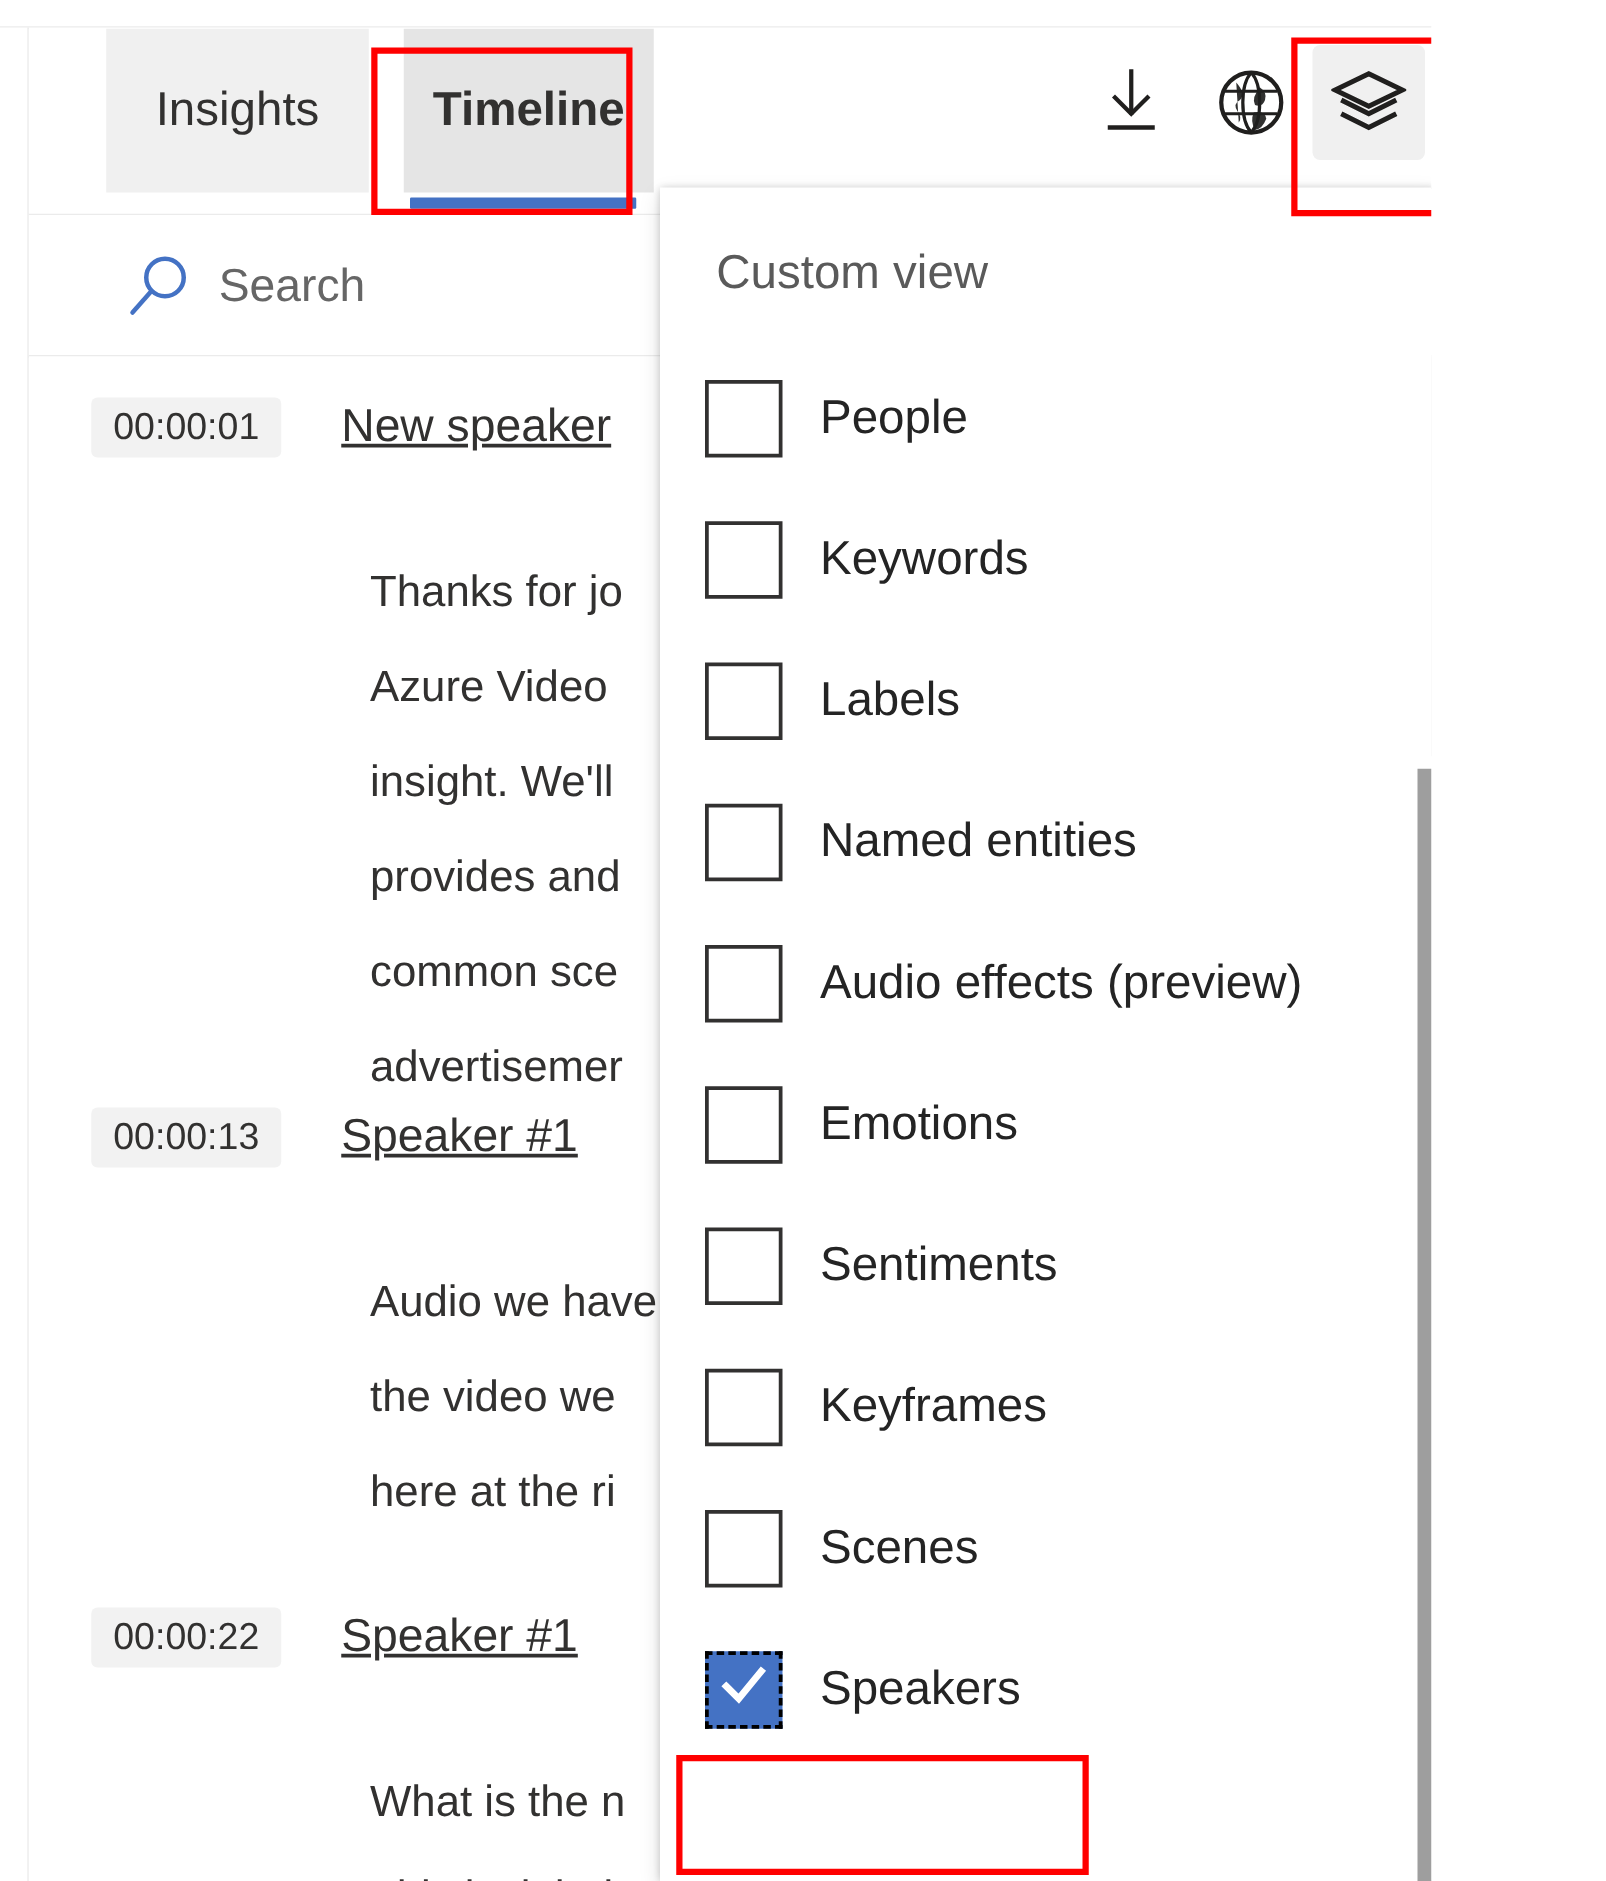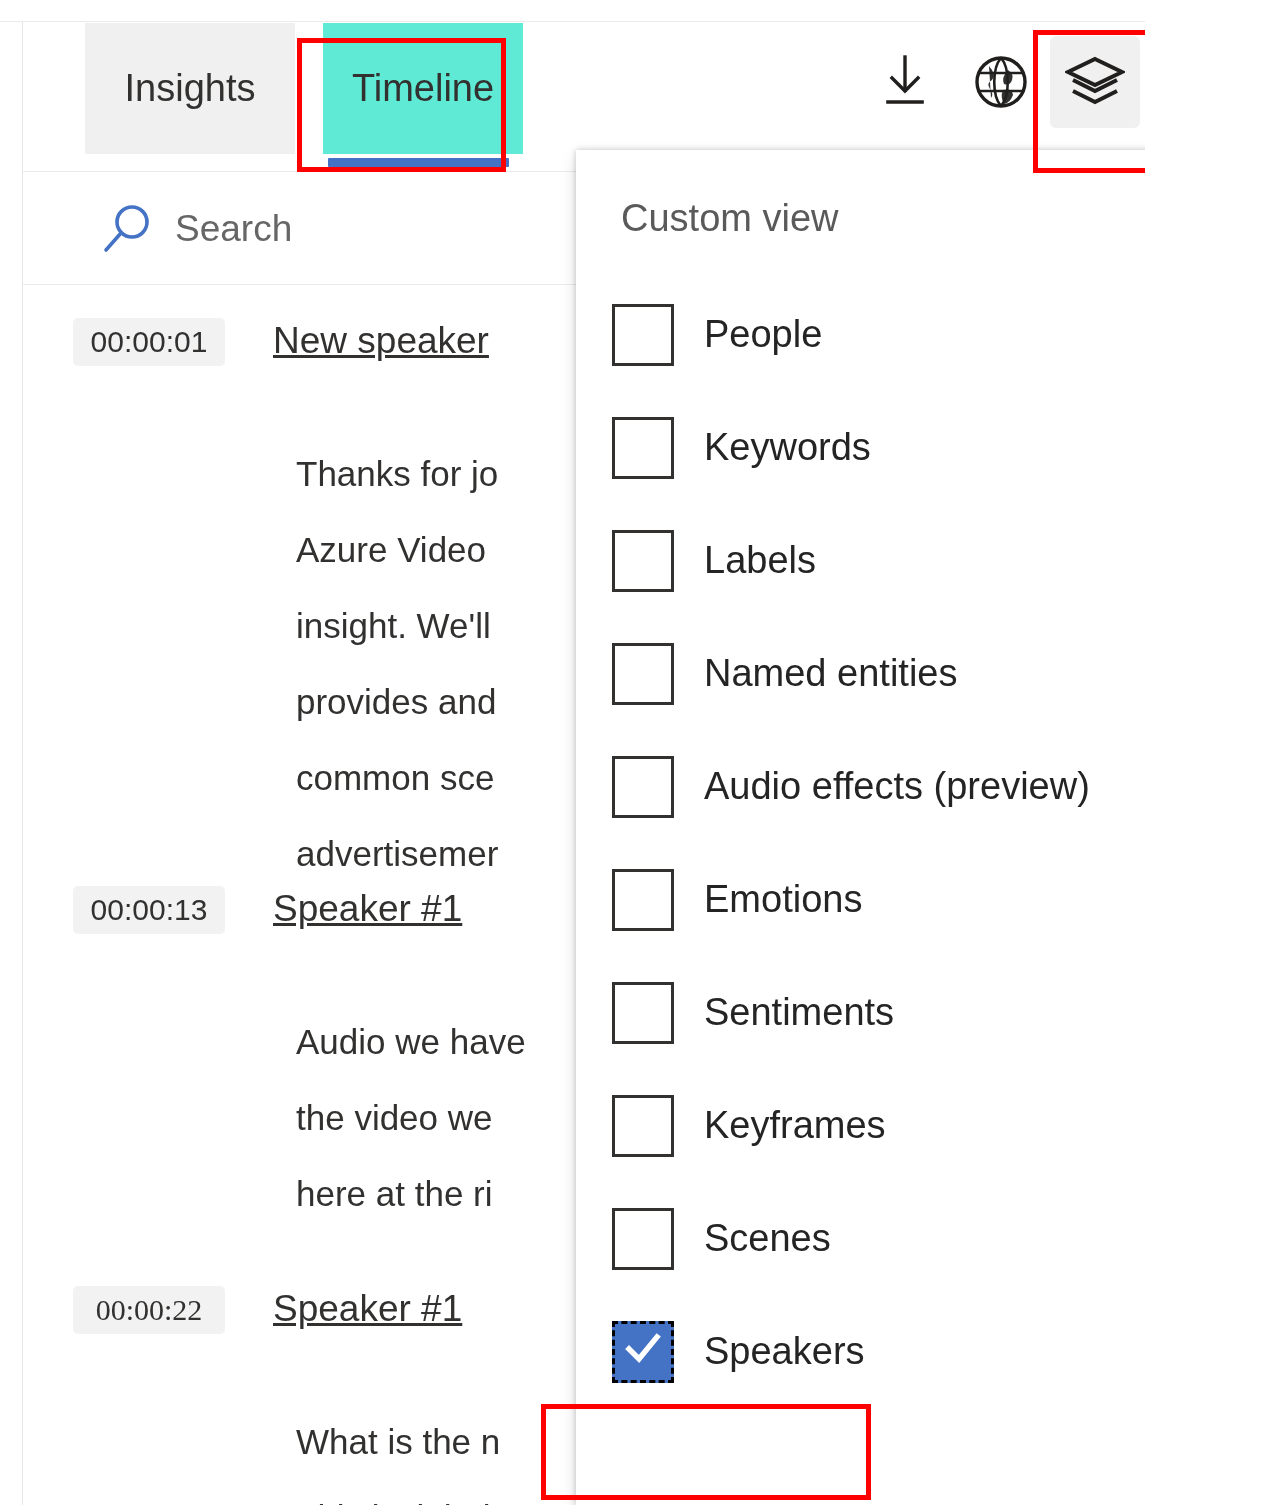--- a/index.html
+++ b/index.html
@@ -62,22 +62,22 @@
     user-select: none;
   }
   .tab-insights {
     left: 62px;
     width: 210px;
     background: #f0f0f0;
   }
   .tab-timeline {
     left: 300px;
     width: 200px;
-    font-weight: normal;
-    background: #5eead4;
+    font-weight: bold;
+    background: #e5e5e5;
   }
   .tab-underline {
     position: absolute;
     left: 305px;
     top: 135px;
     width: 181px;
     height: 9px;
     background: #4472c4;
     border-radius: 1px;
   }
@@ -190,21 +190,20 @@
   
   .dropdown {
     position: absolute;
     left: 528px; top: 150px;
     width: 621px;
     height: 1355px;
     background: #ffffff;
     box-shadow: 0 0 6px rgba(0,0,0,0.20), 0 6px 16px rgba(0,0,0,0.13);
     overflow: hidden;
     box-sizing: border-box;
-    margin-left: 48px;
   }
   .dropdown-title {
     position: absolute;
     left: 45px; top: 47px;
     font-size: 38px;
     color: #5a5a5a;
     white-space: nowrap;
   }
   .options { position: absolute; left: 0; top: 128px; width: 621px; }
   .option {
@@ -376,21 +375,21 @@
       <div class="time-badge" style="top:0;">
         <span>00:00:13</span>
       </div>
       <div class="speaker-name">Speaker #1</div>
       <div class="transcript-text" style="top:118px;">Audio we have
 the video we
 here at the ri</div>
     </div>
 
     <div class="entry" style="top:1000px;">
-      <div class="time-badge" style="top:0;font-family:Liberation Serif, serif;">
+      <div class="time-badge" style="top:0;">
         <span>00:00:22</span>
       </div>
       <div class="speaker-name">Speaker #1</div>
       <div class="transcript-text" style="top:118px;">What is the n
 This insight ic</div>
     </div>
   </div>
 
   <div class="page-scroll-track"></div>
   <div class="page-scroll-thumb"></div>

